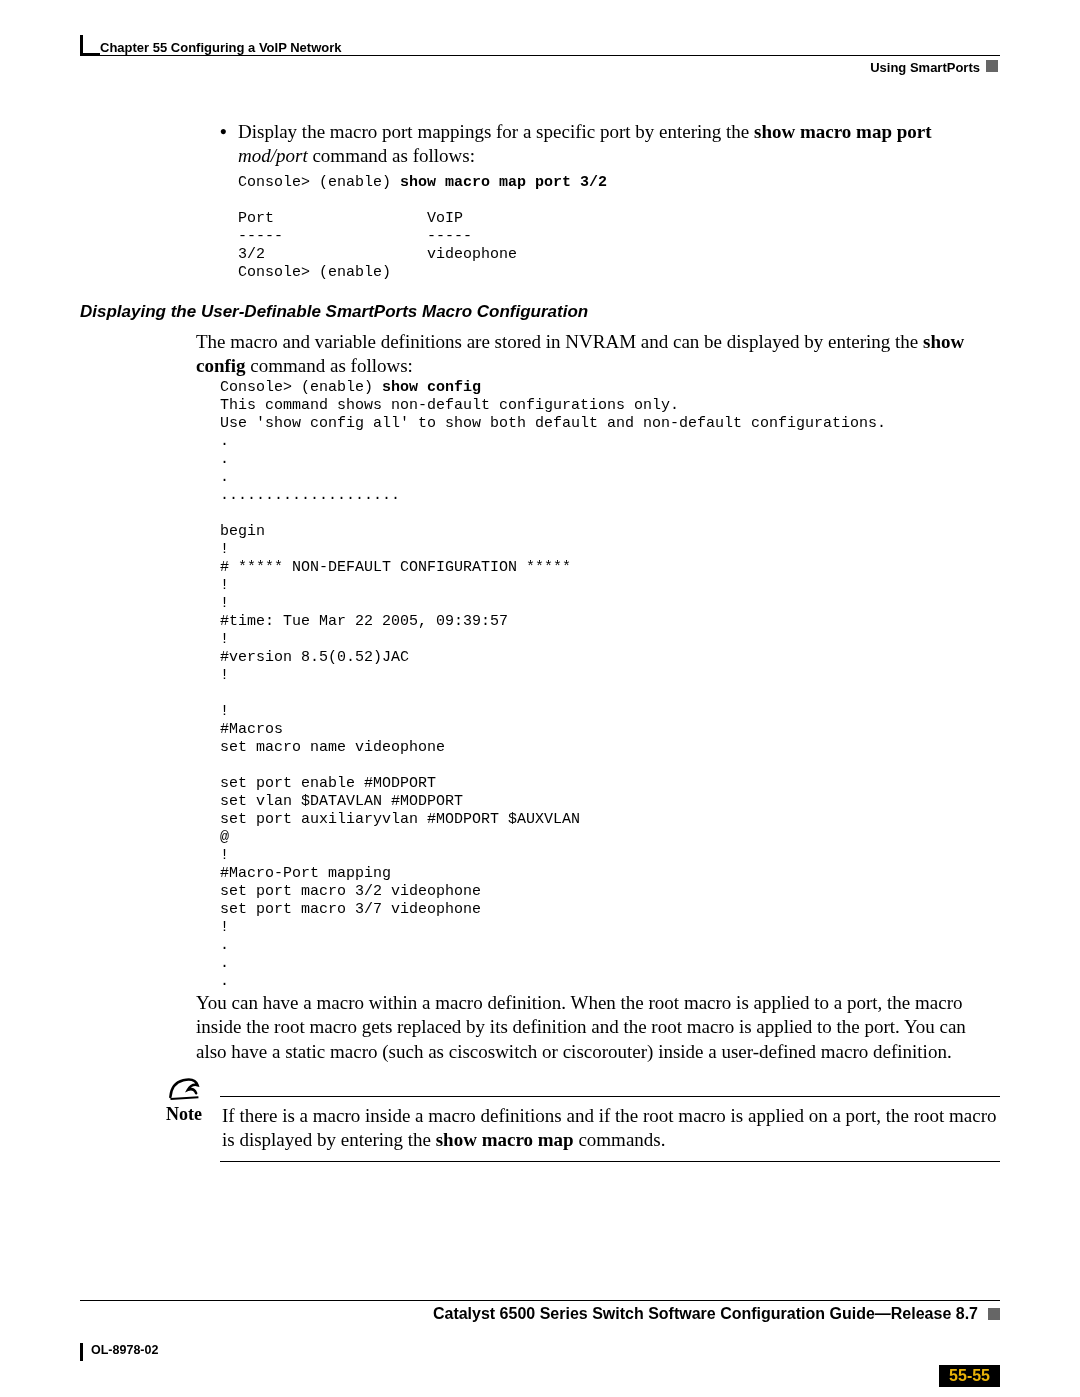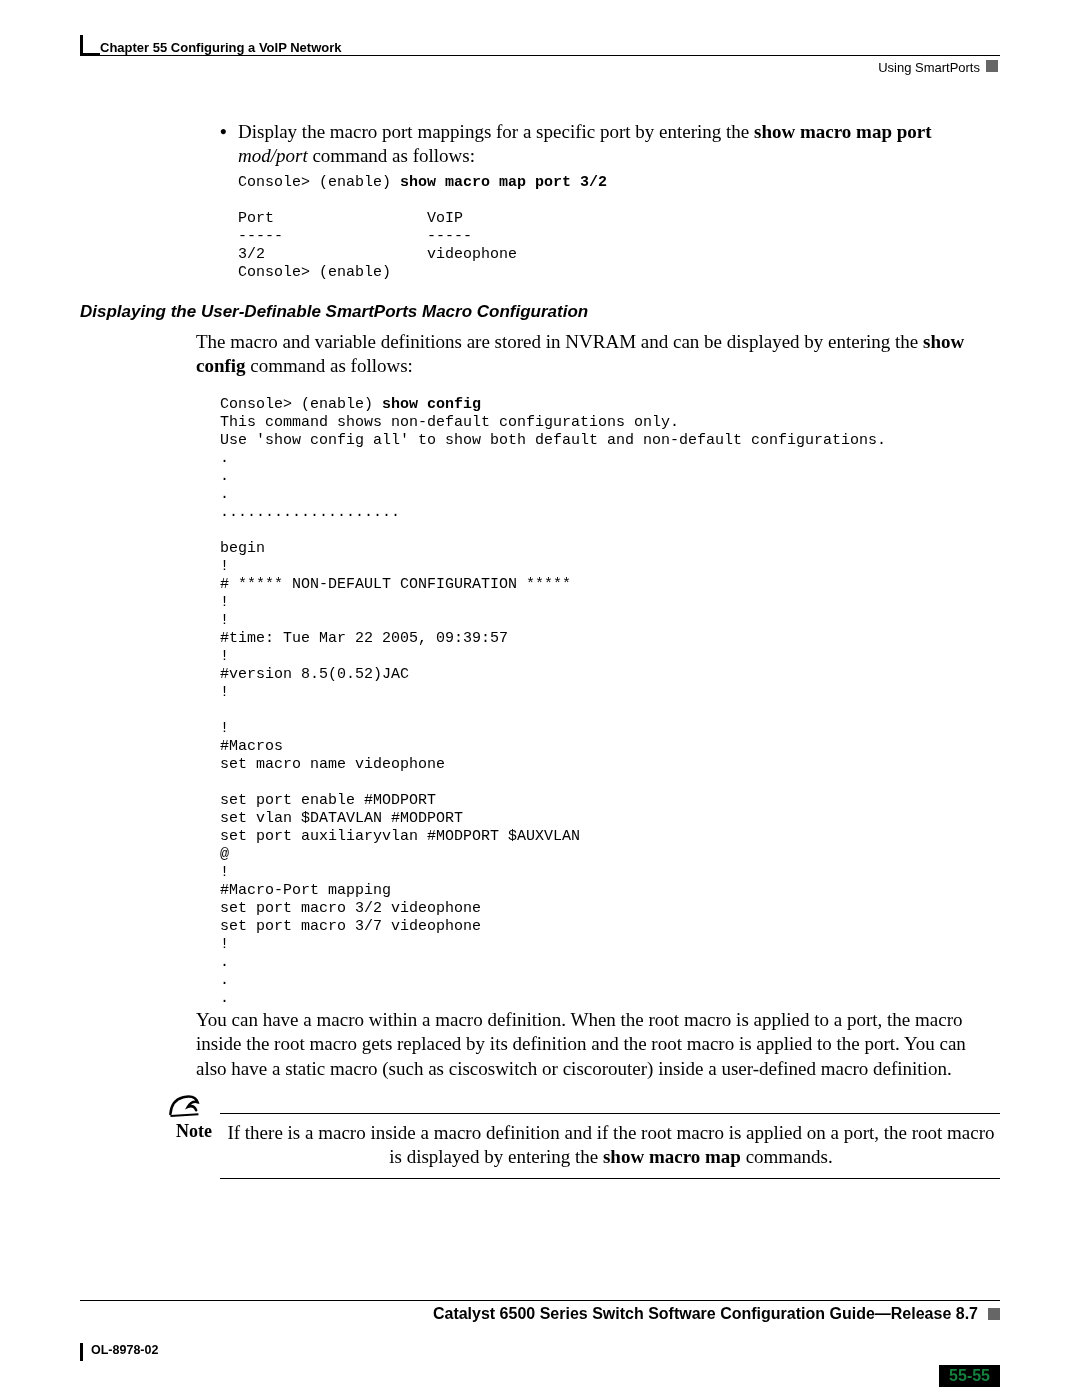--- a/index.html
+++ b/index.html
@@ -19,21 +19,21 @@
   .crop-tl-v { position:absolute; left:80px; top:35px; width:3px; height:20px; background:#000; }
   .crop-tl-h { position:absolute; left:80px; top:53px; width:20px; height:3px; background:#000; }
   .hdr-left {
     position:absolute; left:100px; top:40px;
     font-family: Arial, Helvetica, sans-serif;
     font-size:13px; font-weight:bold;
   }
   .hdr-right {
     position:absolute; right:100px; top:60px;
     font-family: Arial, Helvetica, sans-serif;
-    font-size:13px; font-weight:normal;
+    font-size:13px; font-weight:bold;
   }
   .hdr-sq {
     position:absolute; right:82px; top:60px; width:12px; height:12px; background:#666;
   }
   .hdr-hline {
     position:absolute; left:80px; right:80px; top:55px; height:1px; background:#000;
   }
 
   .content {
     position:absolute;
@@ -71,42 +71,41 @@
   .body-para {
     margin-left:116px;
     font-size:19px;
     line-height:1.28;
   }
   pre.code2 {
     font-family: "Courier New", Courier, monospace;
     font-size:15px;
     line-height:1.2;
     white-space:pre;
-    margin:18px 0 0 140px;
+    margin:1px 0 0 140px;
   }
   pre.code2 .b { font-weight:bold; }
 
   .note-block {
     position:relative;
     margin-top:18px;
   }
   .note-pen {
     position:absolute; left:88px; top:-8px;
     font-family: Arial, sans-serif;
     font-size:28px;
     transform: rotate(-4deg);
   }
   .note-hr-top, .note-hr-bot {
     position:absolute; left:140px; right:0; height:1px; background:#000;
   }
   .note-hr-top { top:14px; }
   .note-row {
     display:flex;
     padding-top:22px;
-    text-align:center;
   }
   .note-label {
     flex:0 0 56px;
     margin-left:86px;
     font-family:"Times New Roman", Times, serif;
     font-weight:bold;
     font-size:18px;
   }
   .note-text {
     flex:1;
@@ -135,21 +134,21 @@
   .foot-rule-v {
     width:3px; height:18px; background:#000; margin-right:8px;
     align-self:flex-start; margin-top:4px;
   }
   .foot-left {
     font-family: Arial, Helvetica, sans-serif;
     font-size:12.5px; font-weight:bold;
   }
   .page-num {
     position:absolute; right:0; bottom:-26px;
-    background:#000; color:#15803d;
+    background:#000; color:#eab308;
     font-family: Arial, Helvetica, sans-serif;
     font-weight:bold; font-size:16px;
     padding:2px 10px;
   }
 </style>
 </head>
 <body>
 
 <div class="page">
 
@@ -224,21 +223,21 @@
       <div class="note-pen">
         <svg width="36" height="28" viewBox="0 0 36 28">
           <path d="M2 22 Q4 8 16 6 Q28 4 30 12 Q24 10 20 16 Q26 14 28 20" stroke="#000" stroke-width="2.5" fill="none" stroke-linecap="round"></path>
           <path d="M2 24 L30 24" stroke="#000" stroke-width="2"></path>
         </svg>
       </div>
       <div class="note-hr-top"></div>
       <div class="note-row">
         <div class="note-label">Note</div>
         <div class="note-text">
-          <span>If there is a macro inside a macro definition and if the root macro is applied on a port, the root macro is displayed by entering the </span><span class="bold">show macro map</span><span> commands.</span>
+          <span>If there is a macro inside a macro definitions and if the root macro is applied on a port, the root macro is displayed by entering the </span><span class="bold">show macro map</span><span> commands.</span>
         </div>
       </div>
       <div class="note-hr-bot" style="position:relative;left:140px;right:auto;width:calc(100% - 140px);height:1px;background:#000;margin-top:8px;"></div>
     </div>
 
   </div>
 
   <div class="footer">
     <div class="foot-line"></div>
     <div class="foot-row">

